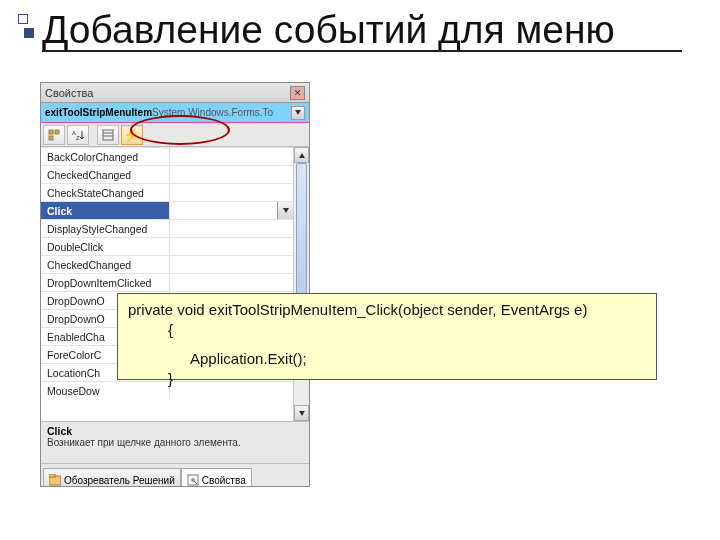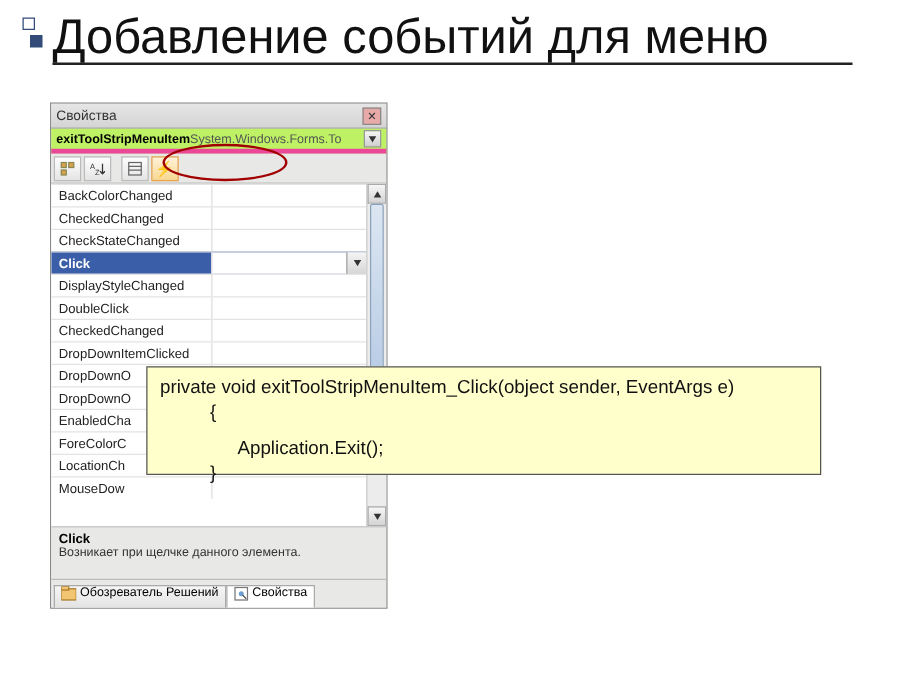--- a/index.html
+++ b/index.html
@@ -48,24 +48,24 @@
   .prop-titlebar .title { font-weight:normal; color:#333; }
   .close-btn {
     width:15px; height:14px;
     background:#e8a9a9;
     border:1px solid #888;
     display:flex; align-items:center; justify-content:center;
     font-size:9px; color:#333; cursor:pointer;
   }
   .object-bar {
     height:20px;
-    border-bottom:4px solid #ec4899;
+    border-bottom:1px solid #ec4899;
     display:flex; align-items:center;
     padding:0 4px;
-    background:#bef264;
+    background:#7dd3fc;
     font-size:10px;
     white-space:nowrap; overflow:hidden;
   }
   .object-bar .obj-name { font-weight:bold; }
   .object-bar .obj-type { color:#555; margin-left:0; }
   .object-dd {
     margin-left:auto; width:14px; height:14px;
     background:linear-gradient(#f6f6f6,#cfcfcf);
     border:1px solid #999;
     display:flex;align-items:center;justify-content:center;
@@ -132,21 +132,21 @@
     display:flex; align-items:flex-end;
     padding:0 2px;
     gap:0;
   }
   .tab {
     height:18px;
     border:1px solid #aaa;
     border-bottom:none;
     background:linear-gradient(#f6f6f6,#e3e3e3);
     font-size:10px;
-    display:flex; align-items:flex-start;
+    display:flex; align-items:flex-end;
     padding:0 5px;
     gap:3px;
     cursor:pointer;
   }
   .tab.active { background:#fff; }
   .tab-icon { width:12px; height:12px; display:inline-block; }
 
   .code-callout {
     position:absolute;
     top:293px; left:117px;

